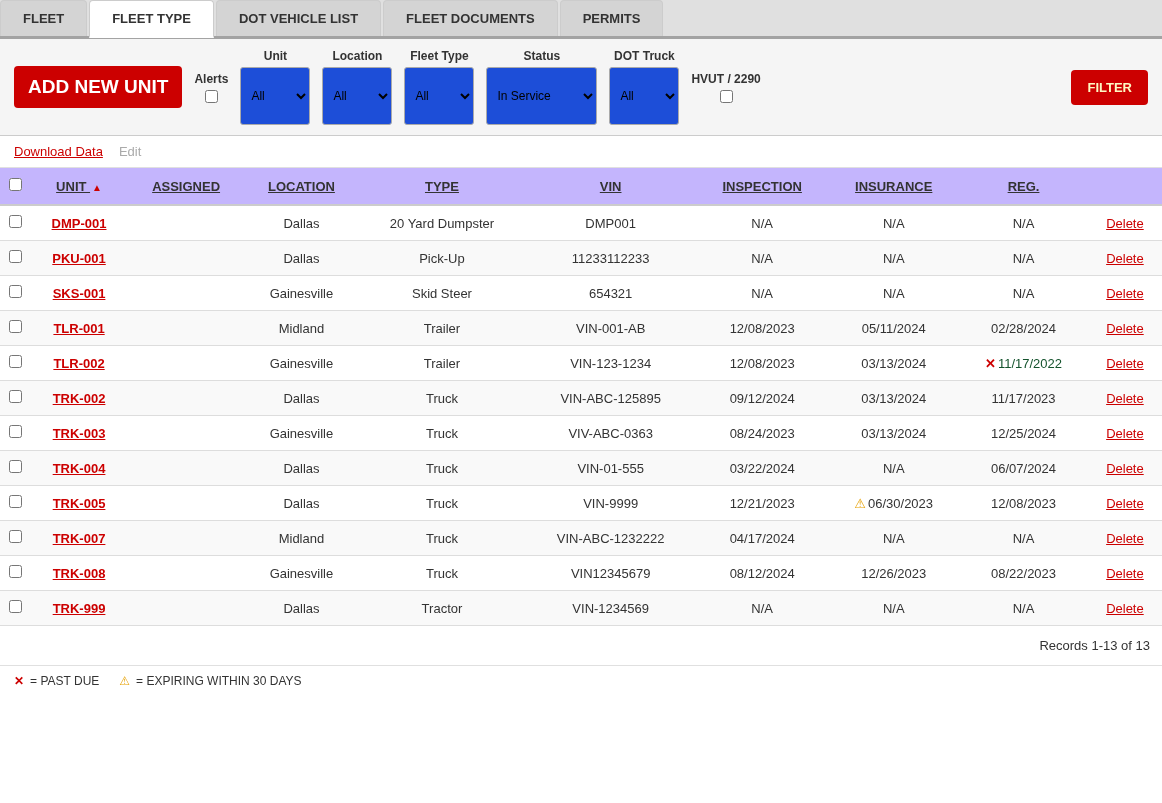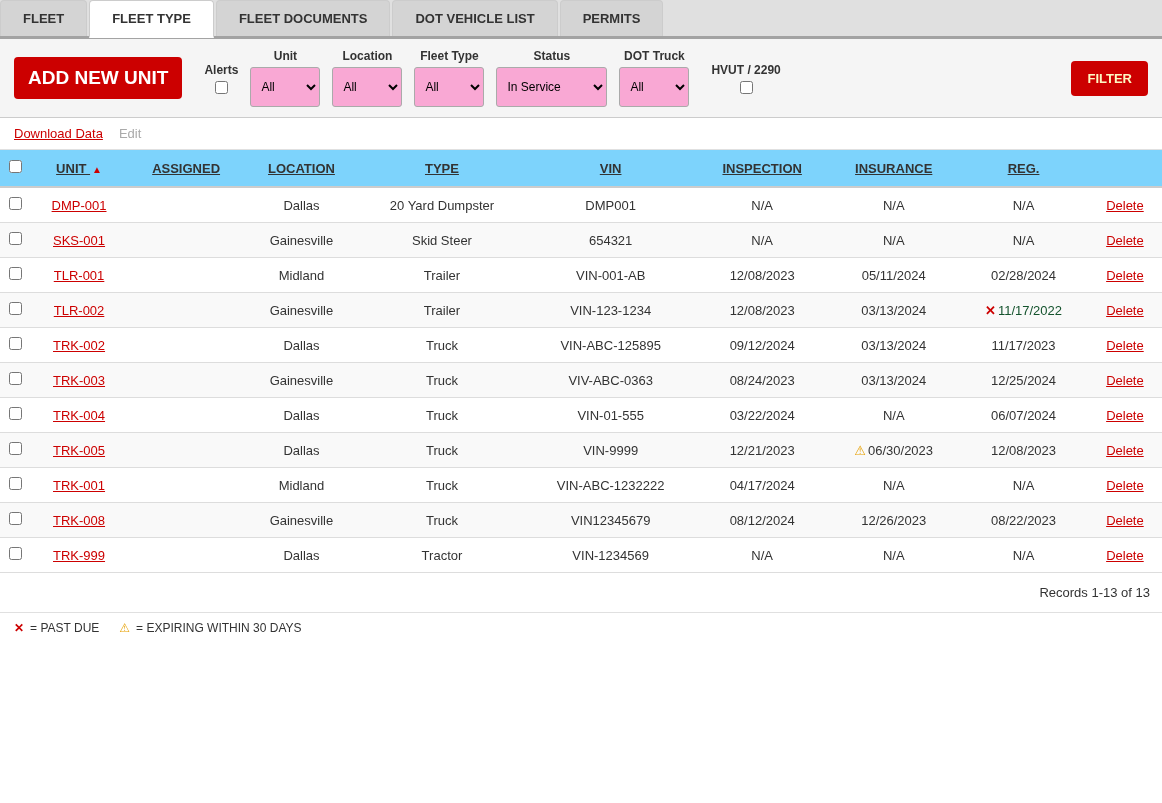--- a/index.html
+++ b/index.html
@@ -49,28 +49,28 @@
       font-size: 13px;
       padding: 10px 16px;
       border: none;
       cursor: pointer;
       border-radius: 4px;
       margin-left: auto;
     }
     .filter-group { display: flex; flex-direction: column; align-items: center; gap: 4px; }
     .filter-group label { font-size: 12px; font-weight: bold; color: #333; }
     .filter-group select {
-      padding: 11px 6px;
+      padding: 20px 6px;
       font-size: 12px;
       border: 1px solid #aaa;
       border-radius: 3px;
-      background: #f9a8d4;
+      background: #1d4ed8;
       min-width: 70px;
     }
-    .alerts-group { display: flex; flex-direction: column; align-items: center; gap: 4px; margin-left: 10px; }
+    .alerts-group { display: flex; flex-direction: column; align-items: center; gap: 4px; }
     .alerts-group label { font-size: 12px; font-weight: bold; }
 
     
     .actions-row {
       padding: 8px 14px;
       display: flex;
       align-items: flex-start;
       gap: 16px;
       border-bottom: 1px solid #e0e0e0;
     }
@@ -80,33 +80,33 @@
       background: none;
       border: none;
       cursor: pointer;
       font-size: 13px;
     }
     .link-btn.disabled { color: #aaa; text-decoration: none; cursor: default; }
 
     
     .table-container { overflow-x: auto; }
     table { width: 100%; border-collapse: collapse; font-size: 13px; }
-    thead tr { background: #7dd3fc; border-bottom: 2px solid #ccc; }
+    thead tr { background: #c4b5fd; border-bottom: 2px solid #ccc; }
     thead th {
       padding: 10px 8px;
       text-align: center;
       font-weight: bold;
       text-decoration: underline;
       white-space: nowrap;
     }
     thead th:first-child { width: 30px; }
     tbody tr { border-bottom: 1px solid #ddd; }
     tbody tr:nth-child(even) { background: #f9f9f9; }
     tbody td { padding: 9px 8px; text-align: center; }
-    .unit-link { color: #cc0000; text-decoration: underline; cursor: pointer; font-weight: normal; }
+    .unit-link { color: #cc0000; text-decoration: underline; cursor: pointer; font-weight: bold; }
     .delete-link { color: #cc0000; text-decoration: underline; cursor: pointer; }
     .past-due { color: #14532d; }
     .warning-icon { color: #e6a000; margin-right: 2px; }
     .x-icon { color: #cc0000; margin-right: 2px; font-weight: bold; }
     .sort-icon { display: inline-block; color: #cc0000; font-size: 10px; margin-left: 2px; }
 
     
     .records-footer { text-align: right; padding: 12px; font-size: 13px; color: #333; }
 
     
@@ -120,22 +120,22 @@
       align-items: center;
     }
     .legend-item { display: flex; align-items: center; gap: 4px; }
   </style>
 </head>
 <body>
 
 <div class="tabs">
   <div class="tab">FLEET</div>
   <div class="tab active">FLEET TYPE</div>
+  <div class="tab">DOT VEHICLE LIST</div>
   <div class="tab">FLEET DOCUMENTS</div>
-  <div class="tab">DOT VEHICLE LIST</div>
   <div class="tab">PERMITS</div>
 </div>
 
 <div class="toolbar">
   <button class="btn-add">ADD NEW UNIT</button>
 
   <div class="alerts-group">
     <label>Alerts</label>
     <input type="checkbox" style="">
   </div>
@@ -214,20 +214,32 @@
           <td>Dallas</td>
           <td>20 Yard Dumpster</td>
           <td>DMP001</td>
           <td>N/A</td>
           <td>N/A</td>
           <td>N/A</td>
           <td><a class="delete-link">Delete</a></td>
         </tr>
         <tr>
           <td><input type="checkbox" style=""></td>
+          <td><a class="unit-link">PKU-001</a></td>
+          <td></td>
+          <td>Dallas</td>
+          <td>Pick-Up</td>
+          <td>11233112233</td>
+          <td>N/A</td>
+          <td>N/A</td>
+          <td>N/A</td>
+          <td><a class="delete-link">Delete</a></td>
+        </tr>
+        <tr>
+          <td><input type="checkbox" style=""></td>
           <td><a class="unit-link">SKS-001</a></td>
           <td></td>
           <td>Gainesville</td>
           <td>Skid Steer</td>
           <td>654321</td>
           <td>N/A</td>
           <td>N/A</td>
           <td>N/A</td>
           <td><a class="delete-link">Delete</a></td>
         </tr>
@@ -298,21 +310,21 @@
           <td>Dallas</td>
           <td>Truck</td>
           <td>VIN-9999</td>
           <td>12/21/2023</td>
           <td><span class="warning-icon">⚠</span><span>06/30/2023</span></td>
           <td>12/08/2023</td>
           <td><a class="delete-link">Delete</a></td>
         </tr>
         <tr>
           <td><input type="checkbox" style=""></td>
-          <td><a class="unit-link">TRK-001</a></td>
+          <td><a class="unit-link">TRK-007</a></td>
           <td></td>
           <td>Midland</td>
           <td>Truck</td>
           <td>VIN-ABC-1232222</td>
           <td>04/17/2024</td>
           <td>N/A</td>
           <td>N/A</td>
           <td><a class="delete-link">Delete</a></td>
         </tr>
         <tr>

